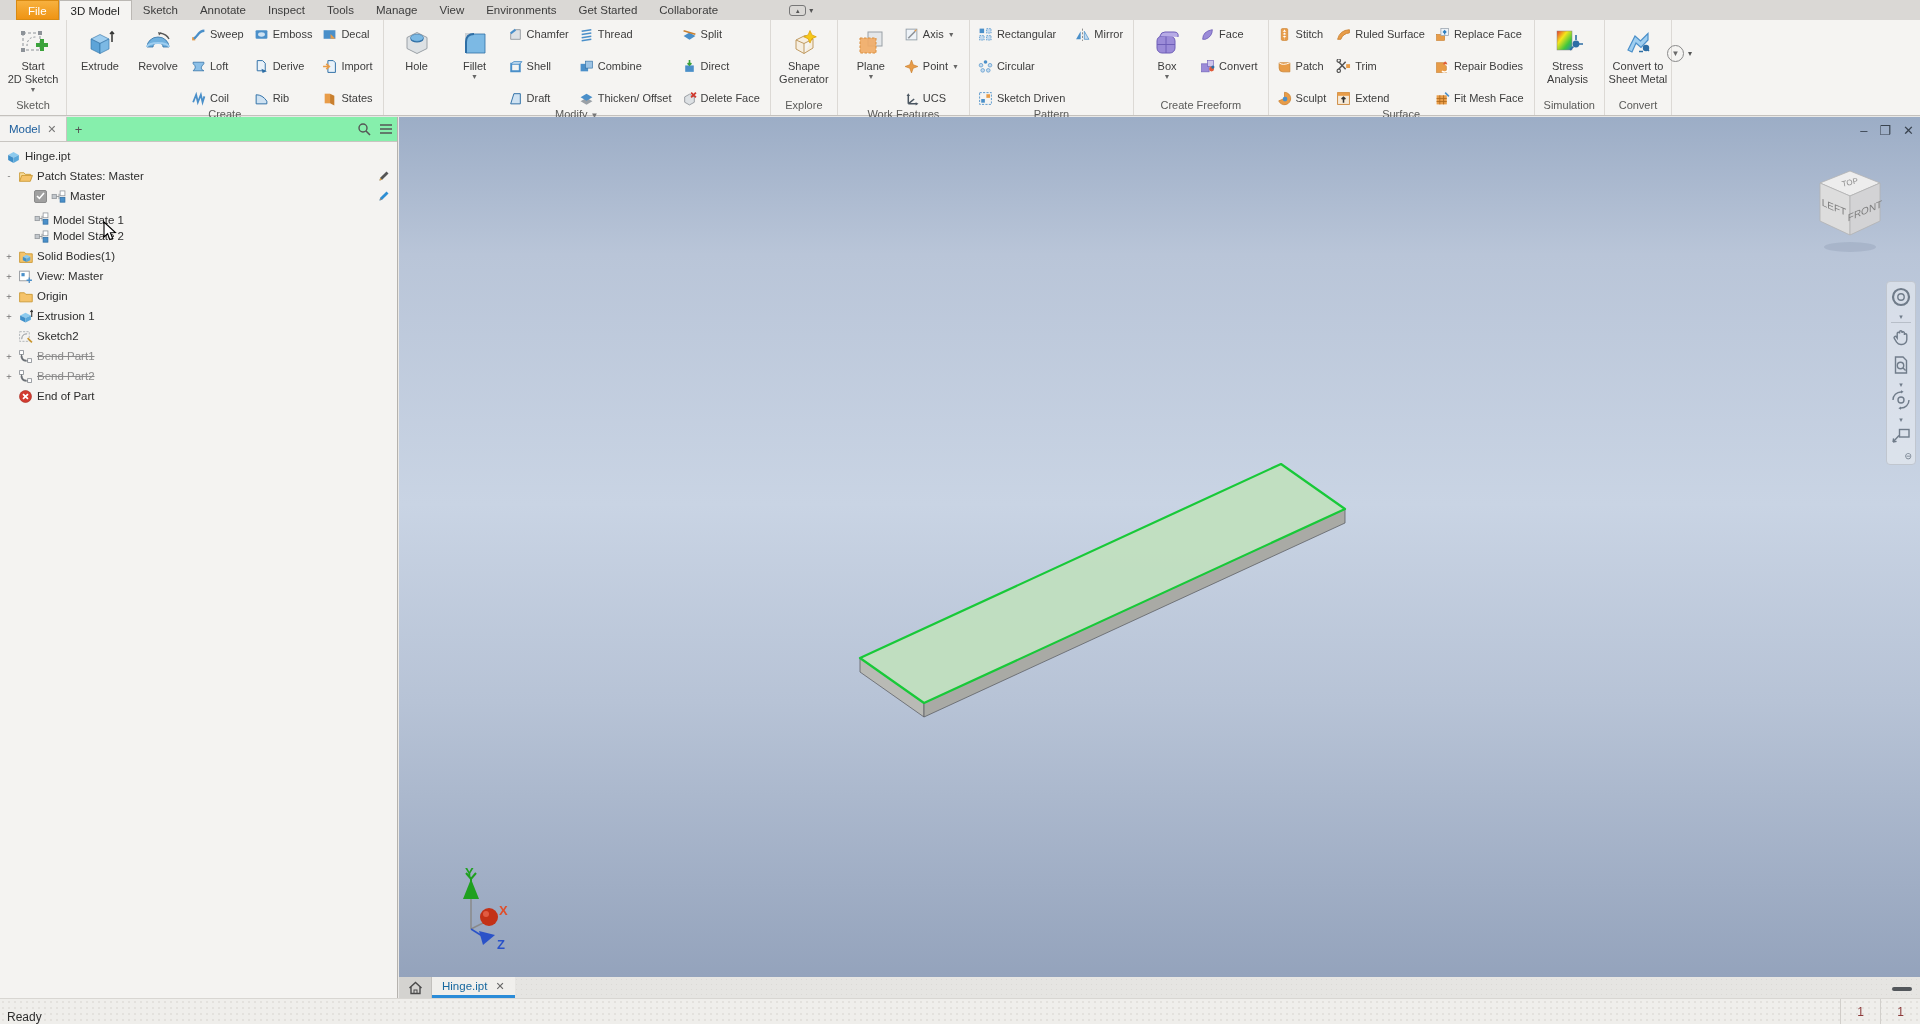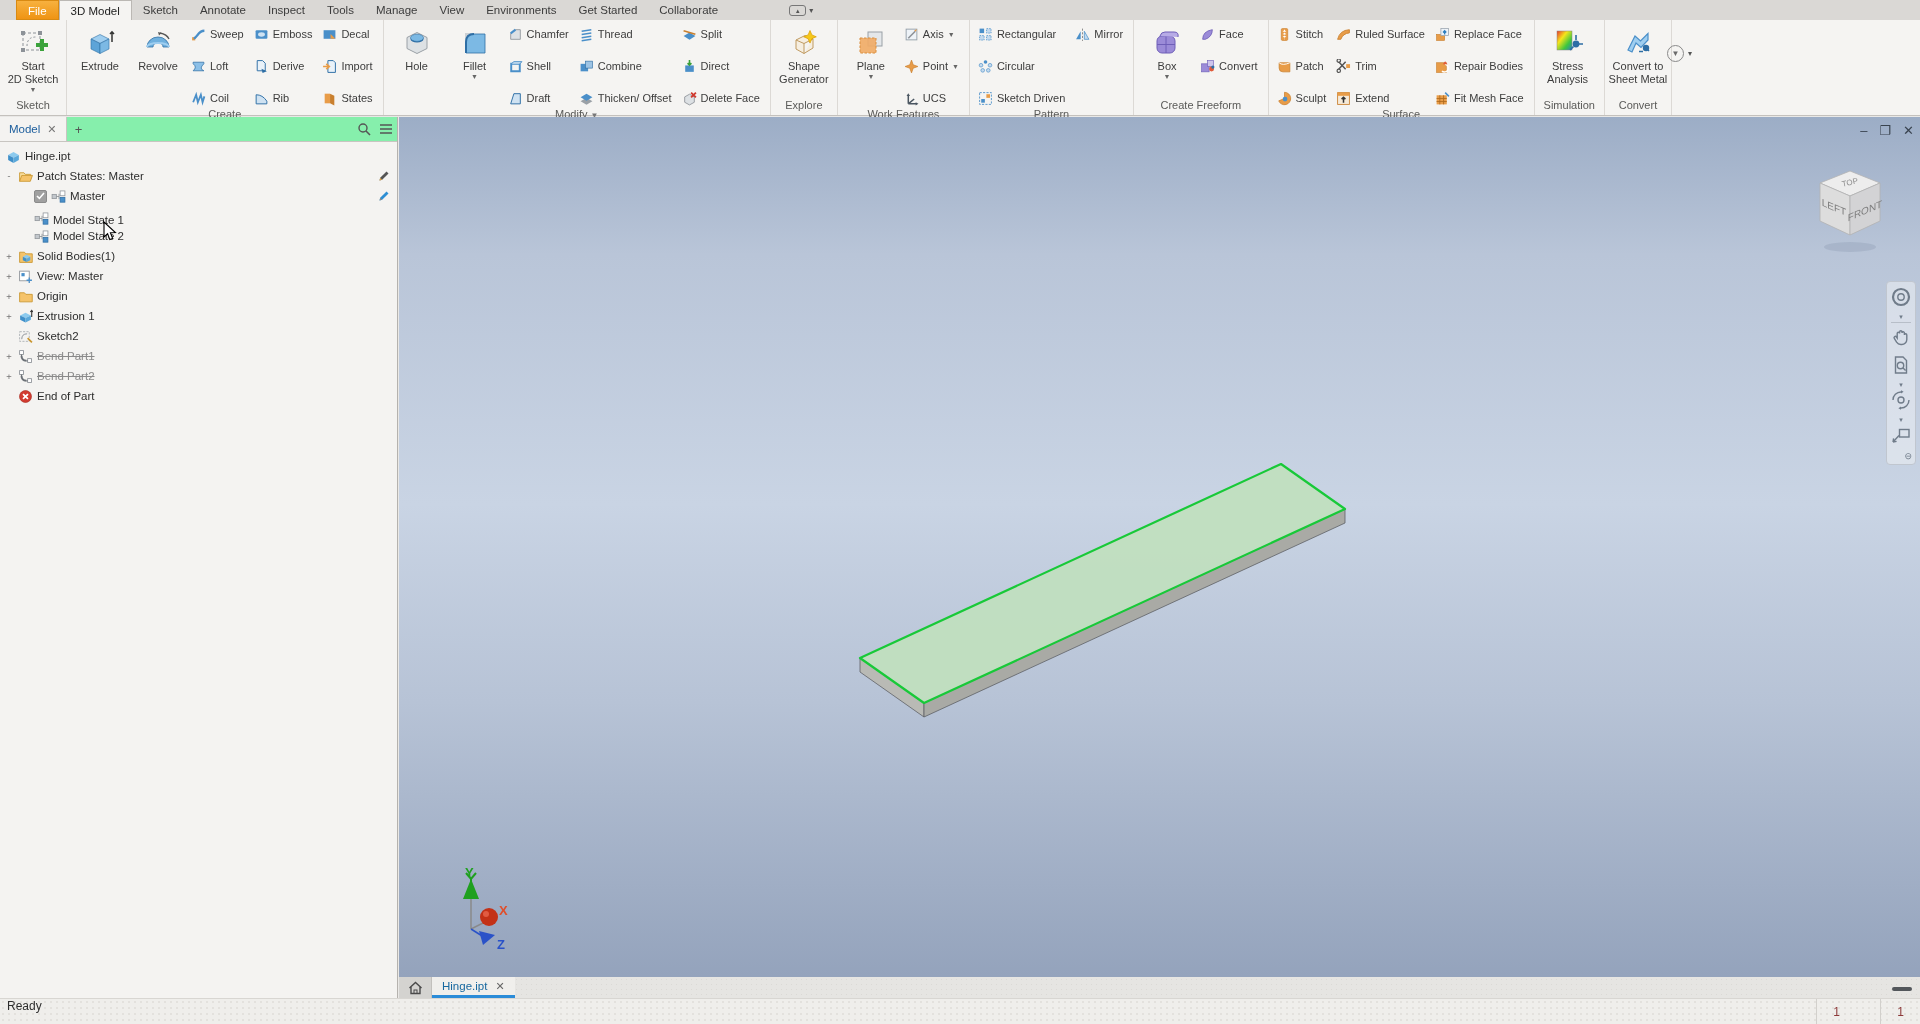--- a/index.html
+++ b/index.html
@@ -91,21 +91,21 @@
   #doc-tab { display:flex; align-items:center; gap:8px; padding:0 10px; background:#f0efec;
     border-bottom:3px solid #2b8cd8; }
   #doc-tab .lbl { font-size:11.5px; color:#17689f; }
   #doc-tab .x { font-size:11px; color:#666; }
   #tab-grip { position:absolute; right:8px; top:10px; width:20px; height:4px; background:#53575b; border-radius:2px; }
 
   
   #statusbar { position:absolute; left:0; top:998px; width:1920px; height:26px;
     background:#efeeeb; border-top:1px solid #d8d6d2;
     background-image:radial-gradient(#e3e1dd 0.8px, transparent 0.8px); background-size:6px 6px;
-    display:flex; align-items:flex-start;gap:24px; }
+    display:flex; align-items:flex-end; }
   #status-msg { font-size:12px; color:#2e2e2e; padding-left:7px; flex:1; }
   .scell { width:40px; height:100%; border-left:1px solid #d2d0cc; display:flex;
     align-items:center; justify-content:center; font-size:12px; color:#8d3a3a; }
 
   #cursor { position:absolute; left:103px; top:221px; z-index:50; }
 </style>
 </head>
 <body>
 
 <div id="app">

